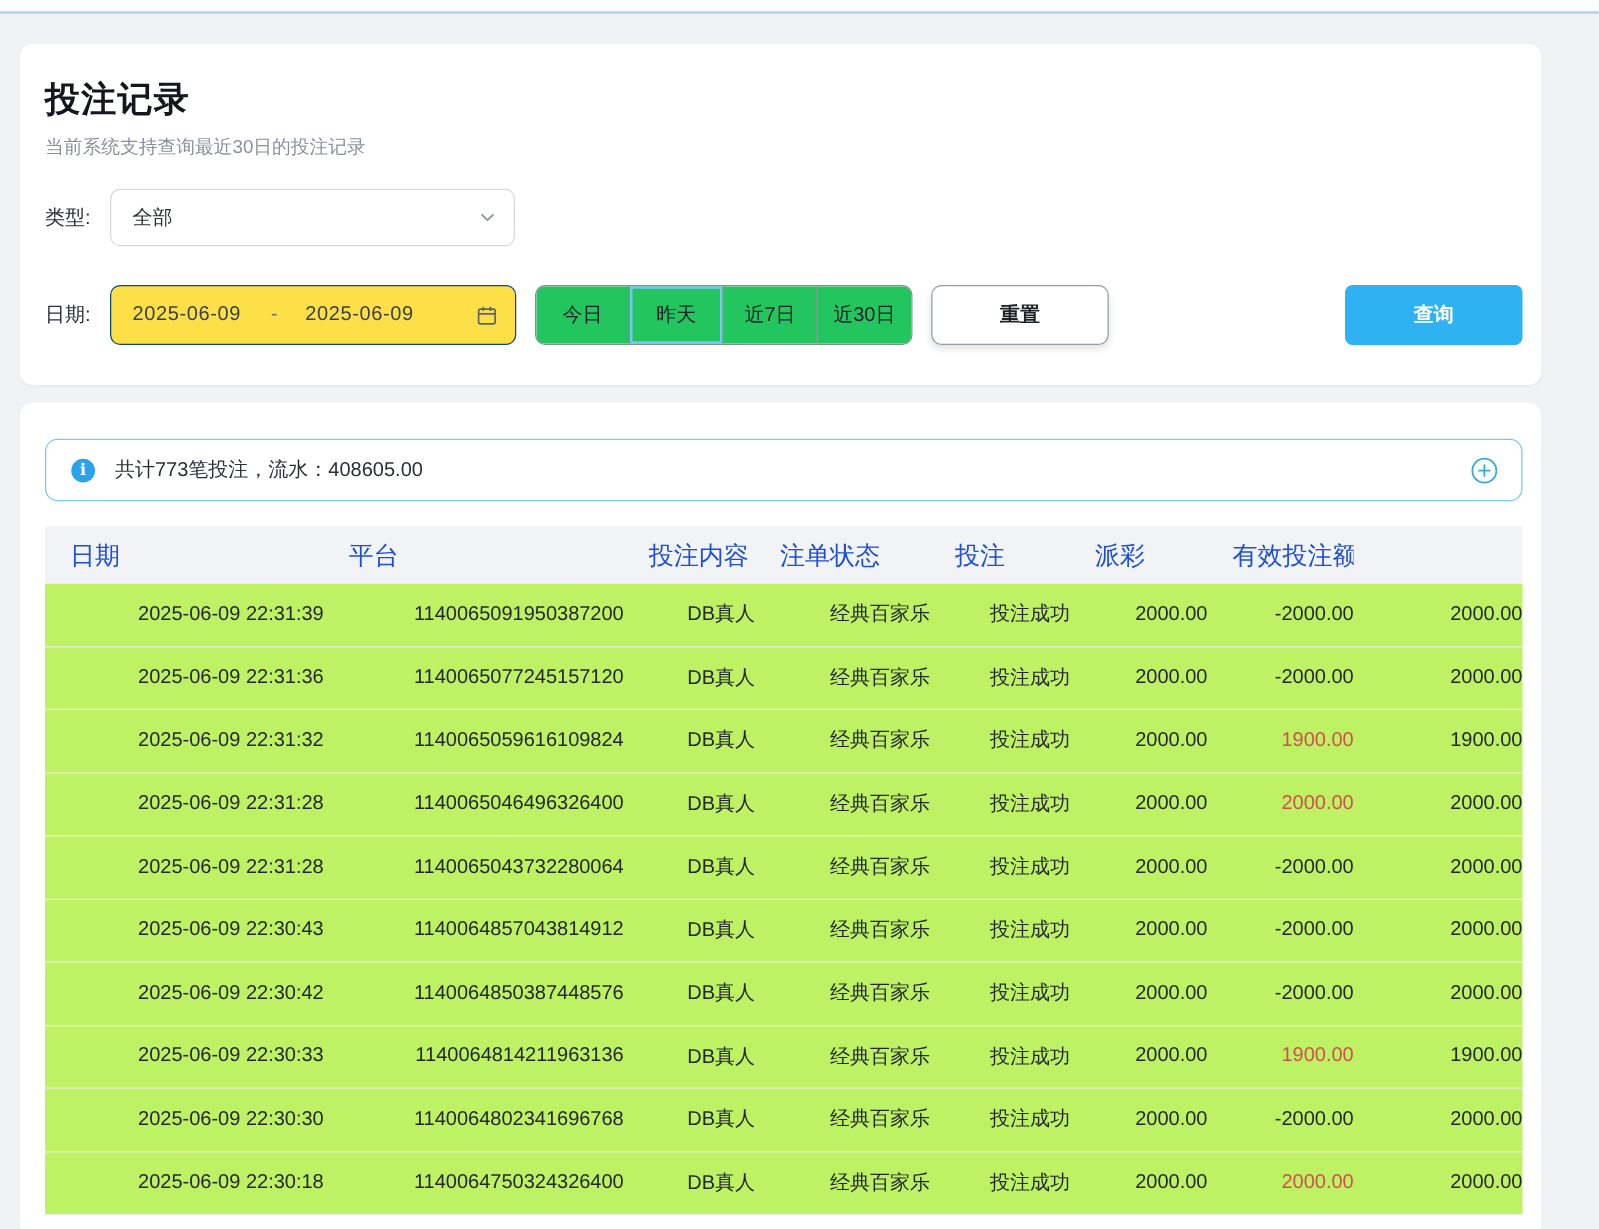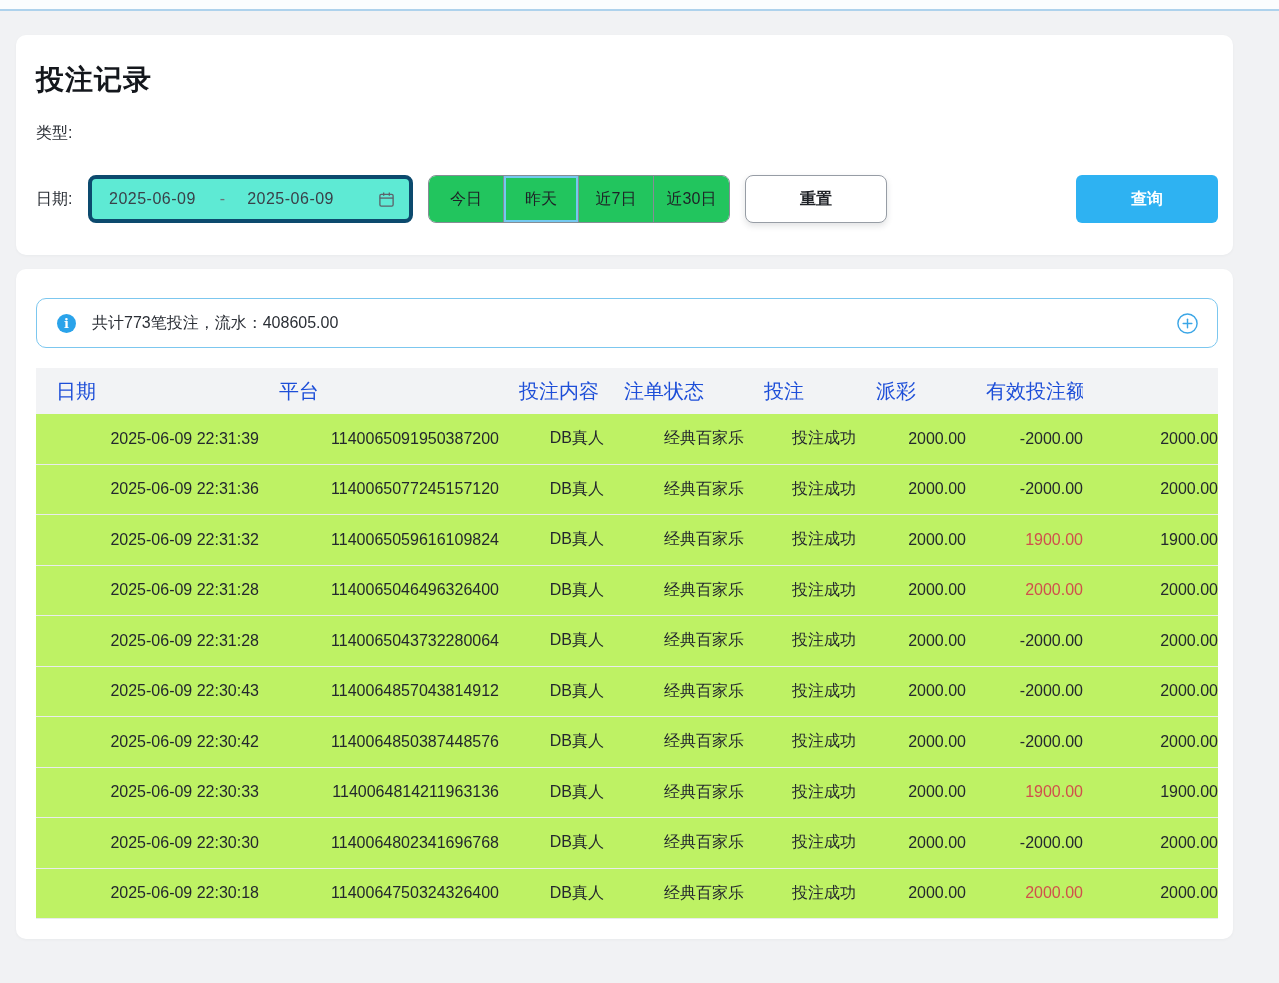--- a/index.html
+++ b/index.html
@@ -39,25 +39,25 @@
     display: flex; align-items: center;
     padding: 0 14px 0 17px;
     font-size: 16px; color: #2b2f36;
     background: #fff; cursor: pointer;
   }
   .select .sel-value { flex: 1; }
   .chevron { width: 14px; height: 14px; color: #8b9099; }
 
   .date-range {
     width: 325px; height: 48px;
-    border: 4px solid #0c4a6e; border-radius: 8px;
+    border: 1px solid #0c4a6e; border-radius: 8px;
     display: flex; align-items: center;
     padding: 0 14px 0 17px;
     font-size: 16px; color: #3a4049;
-    background: #5eead4; cursor: pointer;
+    background: #fde047; cursor: pointer;
   }
   .date-range .d { letter-spacing: 0.5px; }
   .date-range .dash { margin: 0 22px 0 24px; color: #6b7077; }
   .date-range .cal { margin-left: auto; width: 17px; height: 17px; color: #5c626a; }
 
   .segmented {
     display: flex; margin-left: 15px; height: 48px;
     border: 1px solid #868d95; border-radius: 8px;
     overflow: hidden; background: #fff;
   }
@@ -127,23 +127,30 @@
 </style>
 </head>
 <body>
 
 <div class="top-strip"></div>
 
 <div class="page">
 
   <section class="card filters-card">
     <h1 class="page-title">投注记录</h1>
+    <p class="subtitle">当前系统支持查询最近30日的投注记录</p>
 
     <div class="filter-row type-row">
       <span class="field-label">类型:</span>
+      <div class="select">
+        <span class="sel-value">全部</span>
+        <svg class="chevron" viewBox="0 0 16 16" fill="none" stroke="currentColor" stroke-width="1.6" stroke-linecap="round" stroke-linejoin="round">
+            <path d="M3 5.5 L8 10.5 L13 5.5"></path>
+          </svg>
+      </div>
     </div>
 
     <div class="filter-row date-row">
       <span class="field-label">日期:</span>
 
       <div class="date-range">
         <span class="d">2025-06-09</span>
         <span class="dash">-</span>
         <span class="d">2025-06-09</span>
         <svg class="cal" viewBox="0 0 18 18" fill="none" stroke="currentColor" stroke-width="1.4">

